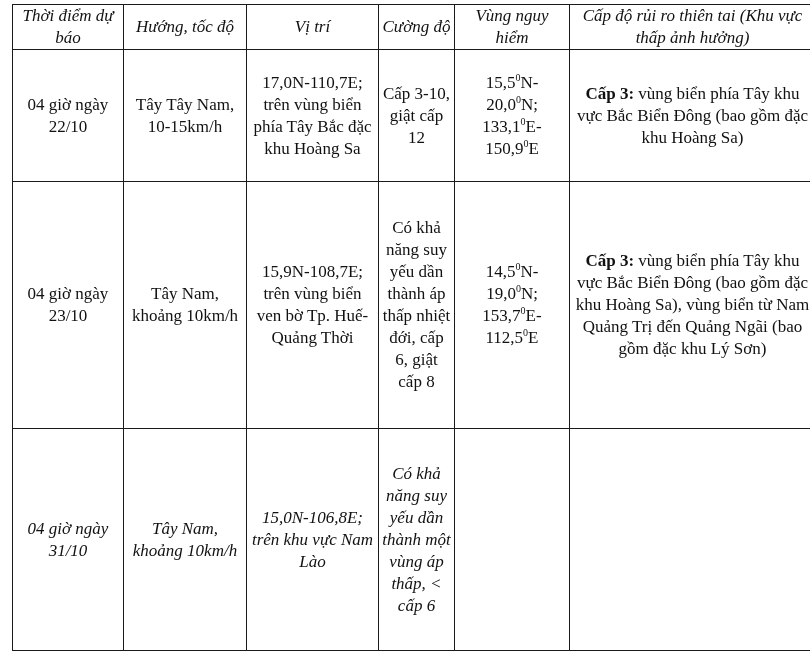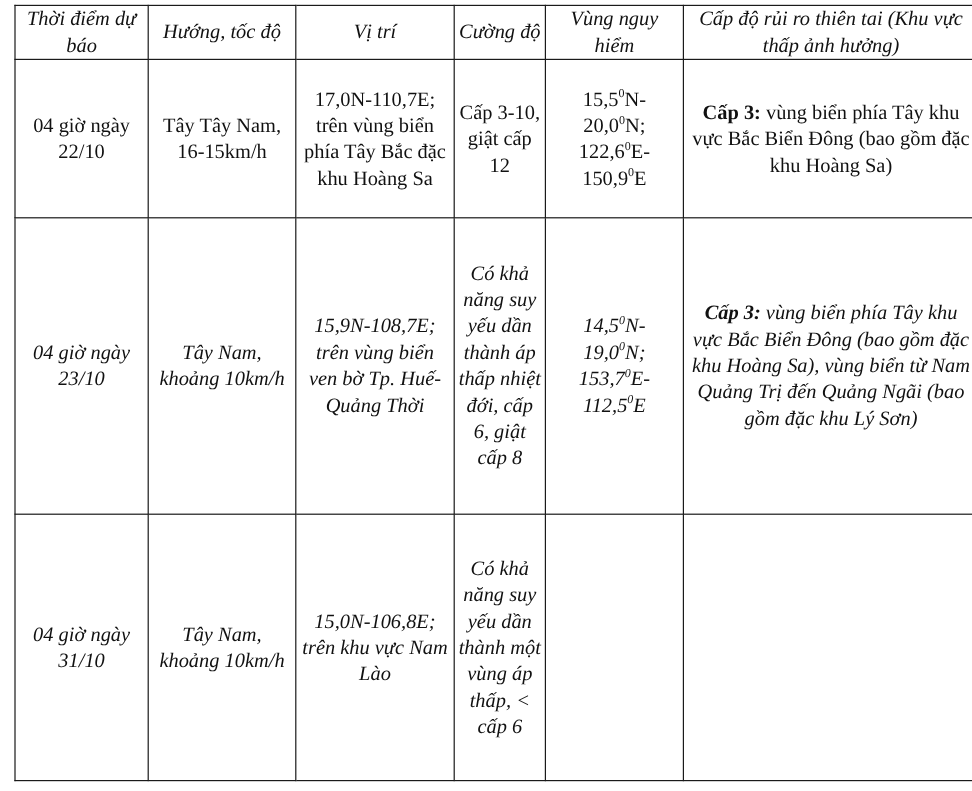--- a/index.html
+++ b/index.html
@@ -5,21 +5,21 @@
   html, body { margin: 0; padding: 0; background: #ffffff; }
   body { width: 810px; height: 659px; overflow: hidden; position: relative; font-family: "Liberation Serif", "DejaVu Serif", serif; color: #111; }
   .clip-line { position: absolute; top: -12px; left: 0; width: 810px; height: 16px; font-size: 16px; font-style: italic; color: #222; overflow: hidden; white-space: nowrap; text-align: center; }
   table.forecast { position: absolute; left: 12px; top: 4px; border-collapse: collapse; table-layout: fixed; width: 803px; border-radius: 22px; }
   table.forecast th, table.forecast td { border: 1.5px solid #1a1a1a; text-align: center; vertical-align: middle; font-size: 17px; line-height: 22px; padding: 0 3px; }
   table.forecast th { font-weight: normal; font-style: italic; height: 44px; padding: 0 2px; }
   td.narrow { padding: 0 1px; }
   .bold { font-weight: bold; }
   sup { font-size: 10px; vertical-align: 7px; line-height: 0; }
   tr.r1 td { height: 131px; }
-  tr.r2 td { height: 246px; font-style: italic; }
+  tr.r2 td { height: 246px; }
   tr.r3 td { height: 221px; font-style: italic; }
 </style>
 </head>
 <body>
 
 <div class="clip-line"></div>
 
 <table class="forecast">
   <colgroup>
     <col style="width:111px">
@@ -35,27 +35,27 @@
       <th>Hướng, tốc độ</th>
       <th>Vị trí</th>
       <th class="narrow">Cường độ</th>
       <th>Vùng nguy hiểm</th>
       <th>Cấp độ rủi ro thiên tai (Khu vực thấp ảnh hưởng)</th>
     </tr>
   </thead>
   <tbody>
     <tr class="r1">
       <td>04 giờ ngày 22/10</td>
-      <td>Tây Tây Nam, 16-15km/h</td>
+      <td>Tây Tây Nam, 10-15km/h</td>
       <td>17,0N-110,7E; trên vùng biển phía Tây Bắc đặc khu Hoàng Sa</td>
       <td class="narrow">Cấp 3-10, giật cấp 12</td>
       <td>
         <span>15,5</span><sup>0</sup>N-<br>
         <span>20,0</span><sup>0</sup>N;<br>
-        <span>122,6</span><sup>0</sup>E-<br>
+        <span>133,1</span><sup>0</sup>E-<br>
         <span>150,9</span><sup>0</sup>E
       </td>
       <td><span class="bold">Cấp 3:</span><span> vùng biển phía Tây khu vực Bắc Biển Đông (bao gồm đặc khu Hoàng Sa)</span></td>
     </tr>
     <tr class="r2">
       <td>04 giờ ngày 23/10</td>
       <td>Tây Nam, khoảng 10km/h</td>
       <td>15,9N-108,7E; trên vùng biển ven bờ Tp. Huế-Quảng Thời</td>
       <td class="narrow">Có khả năng suy yếu dần thành áp thấp nhiệt đới, cấp 6, giật cấp 8</td>
       <td>

